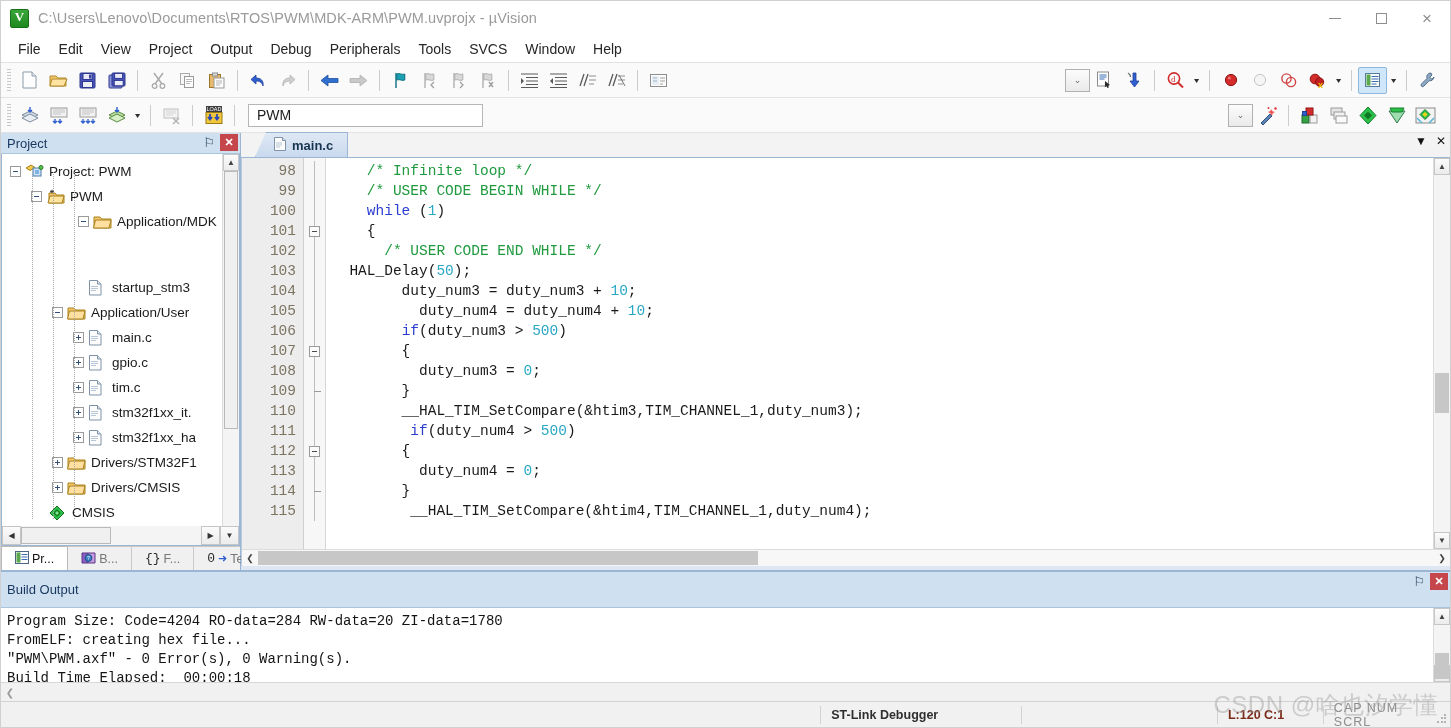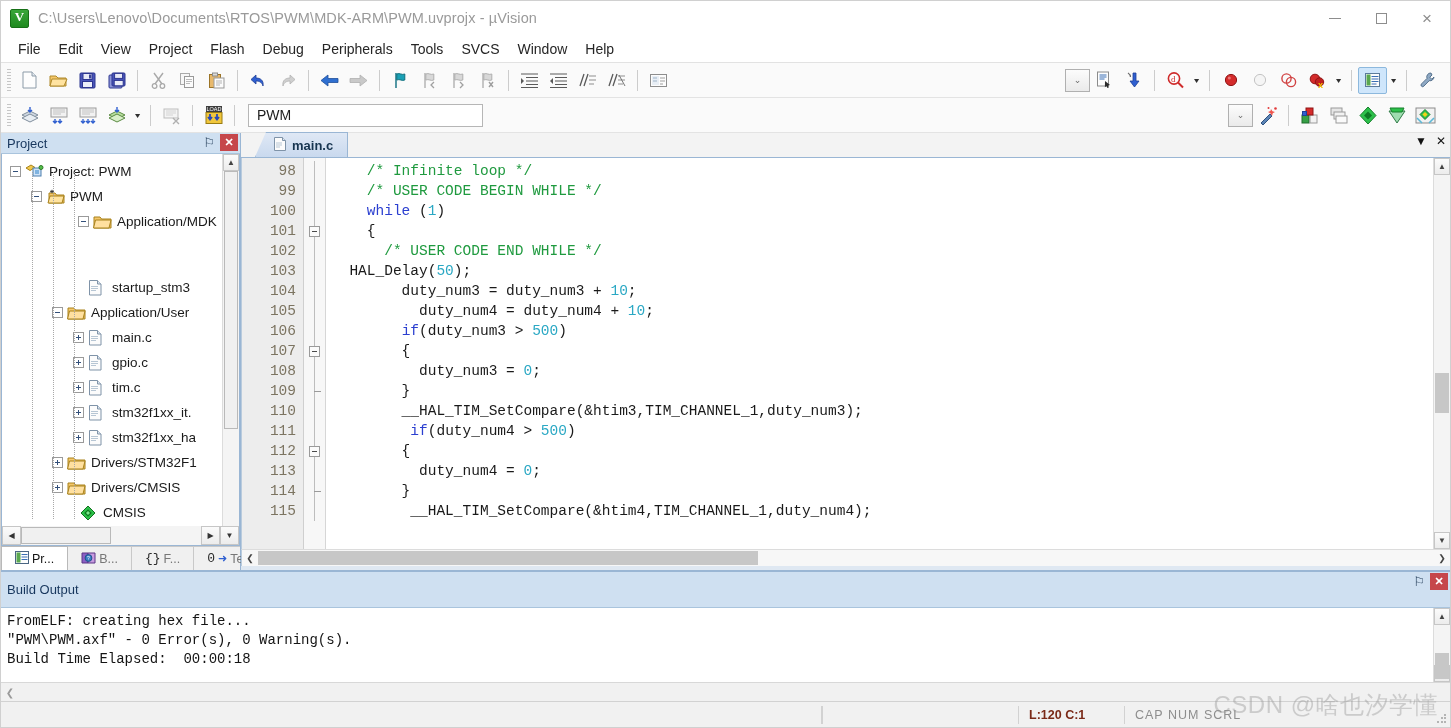--- a/index.html
+++ b/index.html
@@ -375,21 +375,21 @@
         </div>
       <div class="winbtn wb-close">×</div>
     </div>
   </div>
 
   <div class="menubar">
     <div class="menu-item">File</div>
     <div class="menu-item">Edit</div>
     <div class="menu-item">View</div>
     <div class="menu-item">Project</div>
-    <div class="menu-item">Flash</div>
+    <div class="menu-item">Output</div>
     <div class="menu-item">Debug</div>
     <div class="menu-item">Peripherals</div>
     <div class="menu-item">Tools</div>
     <div class="menu-item">SVCS</div>
     <div class="menu-item">Window</div>
     <div class="menu-item">Help</div>
   </div>
 
   <div class="toolbar">
     <div class="grip"></div>
@@ -829,21 +829,21 @@
               <span class="tlabel">Drivers/STM32F1</span>
             </div>
             <div class="tnode" style="padding-left: 50px;">
               <span class="expander plus"></span>
               <span class="ico"><svg width="19" height="16" viewBox="0 0 19 16">
                   <path d="M1 3h6l1.6 2H18v9H1z" fill="#f5c76a" stroke="#a8821c"></path>
                   <path d="M2.5 6h15.5l-2 8H0.5z" fill="#ffe0a0" stroke="#a8821c"></path>
                 </svg></span>
               <span class="tlabel">Drivers/CMSIS</span>
             </div>
-            <div class="tnode" style="padding-left: 62px;">
+            <div class="tnode" style="padding-left: 31px;">
               <span class="exp-spacer"></span>
               <span class="ico"><svg width="19" height="16" viewBox="0 0 19 16">
                   <path d="M9 1l7 7-7 7-7-7z" fill="#2cc04a" stroke="#14701f"></path>
                   <path d="M9 4.2l3.8 3.8L9 11.8 5.2 8z" fill="#0f7a1e"></path>
                   <path d="M9 6l2 2-2 2-2-2z" fill="#7de58e"></path>
                 </svg></span>
               <span class="tlabel">CMSIS</span>
             </div>
             <div class="dotline" style="left: 30px; top: 18px; bottom: 6px;"></div>
             <div class="dotline" style="left: 51px; top: 18px; bottom: 6px;"></div>
@@ -1025,38 +1025,39 @@
 
   <div class="build-panel">
     <div class="build-head">
       <div class="panel-title">Build Output</div>
       <div class="panel-btns">
         <div class="pin-btn">⚐</div>
         <div class="close-btn">✕</div>
       </div>
     </div>
     <div class="build-body">
-      <div class="build-text" id="build-text"><div class="bl">FromELF: creating hex file...</div><div class="bl">"PWM\PWM.axf" - 0 Error(s), 0 Warning(s).</div><div class="bl">Build Time Elapsed:  00:00:18</div></div>
+      <div class="build-text" id="build-text"><div class="bl">Program Size: Code=4204 RO-data=284 RW-data=20 ZI-data=1780</div><div class="bl">FromELF: creating hex file...</div><div class="bl">"PWM\PWM.axf" - 0 Error(s), 0 Warning(s).</div><div class="bl">Build Time Elapsed:  00:00:18</div></div>
       <div class="vscroll" style="border-left:1px solid #dcdcdc;">
         <div class="sb-arrow">▲</div>
         <div class="sb-track">
           <div class="sb-thumb" style="top:28px; height:26px; background:#c7c7c7; border-color:#c7c7c7;"></div>
         </div>
         <div class="sb-arrow">▼</div>
       </div>
     </div>
     <div class="build-hscroll">
       <div style="width:18px;text-align:center;font-size:10px;color:#9a9a9a;">❮</div>
       <div style="flex:1;"></div>
     </div>
   </div>
 
   <div class="statusbar">
     <div class="sb-cell" style="width:820px;"></div>
     <div class="sb-div"></div>
+    <div class="sb-cell sb-debugger" style="width:200px;">ST-Link Debugger</div>
     <div class="sb-div"></div>
     <div class="sb-cell" style="width:195px;"></div>
     <div class="sb-div"></div>
     <div class="sb-cell sb-pos" style="width:105px;">L:120 C:1</div>
     <div class="sb-div"></div>
     <div class="sb-cell sb-keys">CAP NUM SCRL</div>
     <div class="sb-grip"></div>
     <div class="watermark">CSDN @啥也汐学懂</div>
   </div>
 

